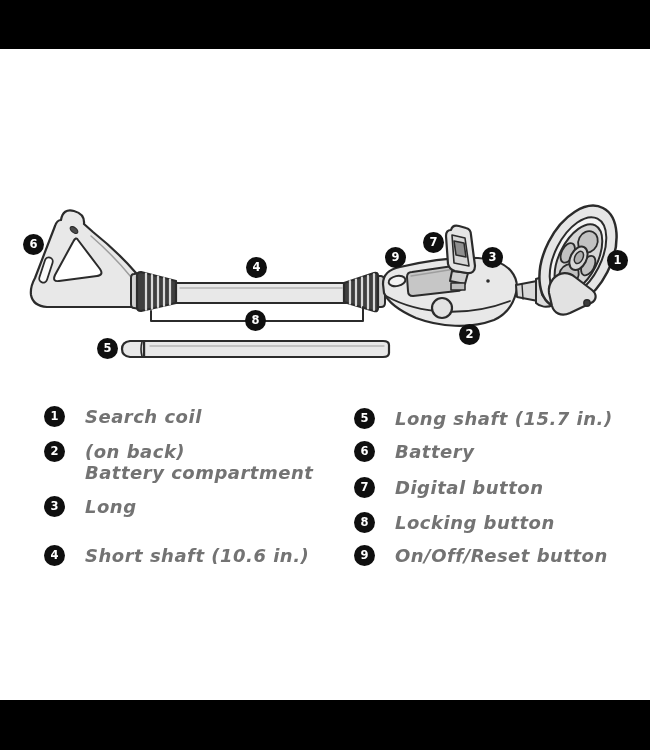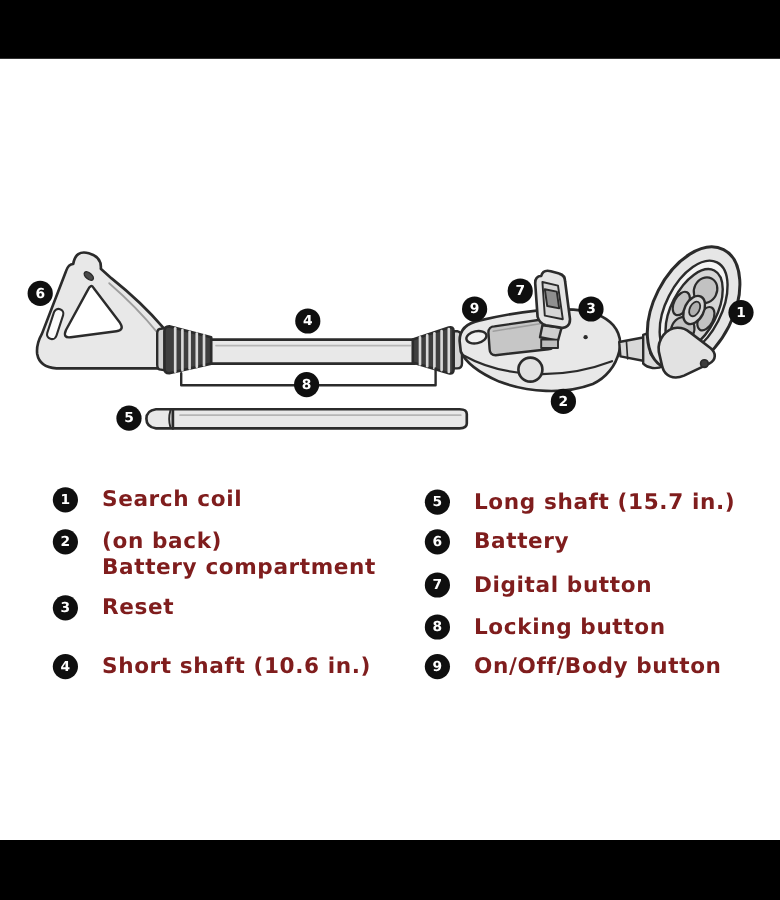--- a/index.html
+++ b/index.html
@@ -9,21 +9,21 @@
   #letterbox-top{top:0;height:49px;}
   #letterbox-bottom{top:700px;height:50px;}
   #stage{position:absolute;left:0;top:0;width:650px;height:750px;}
   svg{position:absolute;left:0;top:0;}
   .badge{position:absolute;width:21px;height:21px;border-radius:50%;
          background:#0f0f0f;color:#fff;display:flex;align-items:center;justify-content:center;
          font-size:11.5px;font-weight:bold;line-height:1;z-index:5;}
   .legend-row{position:absolute;display:flex;align-items:flex-start;z-index:4;}
   .legend-row .badge{position:static;flex:0 0 21px;}
   .ltext{margin-left:20px;font-size:18px;line-height:21px;font-weight:bold;
-         color:#7f1d1d;letter-spacing:.5px;white-space:nowrap;}
+         color:#737373;letter-spacing:.5px;white-space:nowrap;font-style:italic;}
   .ltext span{display:block;}
 </style>
 </head>
 <body>
 
 <div id="stage">
 
   <div id="letterbox-top" class="letterbox"></div>
   <div id="letterbox-bottom" class="letterbox"></div>
 
@@ -142,21 +142,21 @@
     <div class="legend-row" style="left:44px;top:441px">
       <span class="badge">2</span>
       <span class="ltext">
           <span>(on back)</span>
           <span>Battery compartment</span>
         </span>
     </div>
     <div class="legend-row" style="left:44px;top:496px">
       <span class="badge">3</span>
       <span class="ltext">
-          <span>Reset</span>
+          <span>Long</span>
         </span>
     </div>
     <div class="legend-row" style="left:44px;top:545px">
       <span class="badge">4</span>
       <span class="ltext">
           <span>Short shaft (10.6 in.)</span>
         </span>
     </div>
 
     <div class="legend-row" style="left:354px;top:408px">
@@ -179,18 +179,18 @@
     </div>
     <div class="legend-row" style="left:354px;top:512px">
       <span class="badge">8</span>
       <span class="ltext">
           <span>Locking button</span>
         </span>
     </div>
     <div class="legend-row" style="left:354px;top:545px">
       <span class="badge">9</span>
       <span class="ltext">
-          <span>On/Off/Body button</span>
+          <span>On/Off/Reset button</span>
         </span>
     </div>
   </div>
 
 </div>
 
 </body></html>

